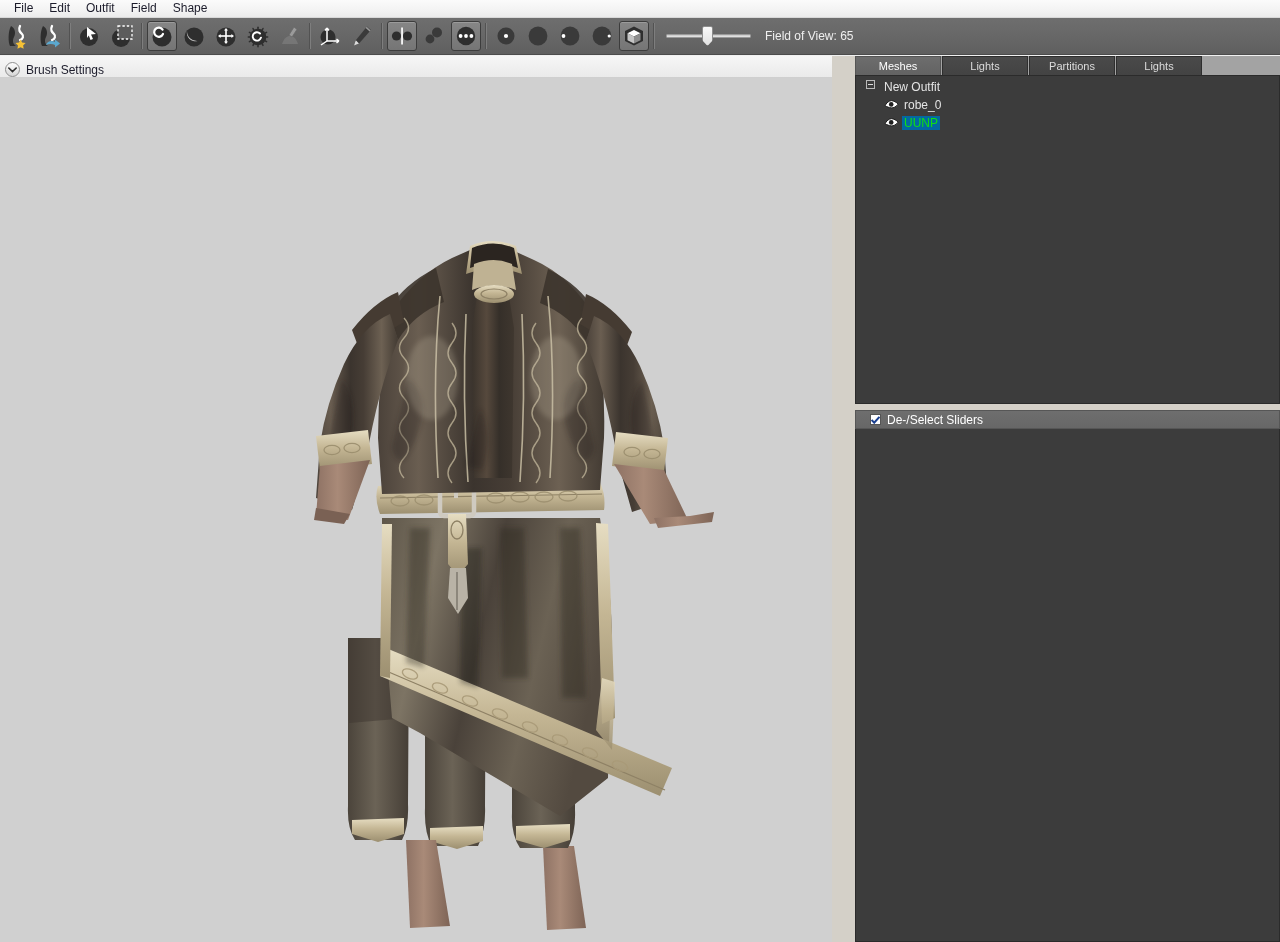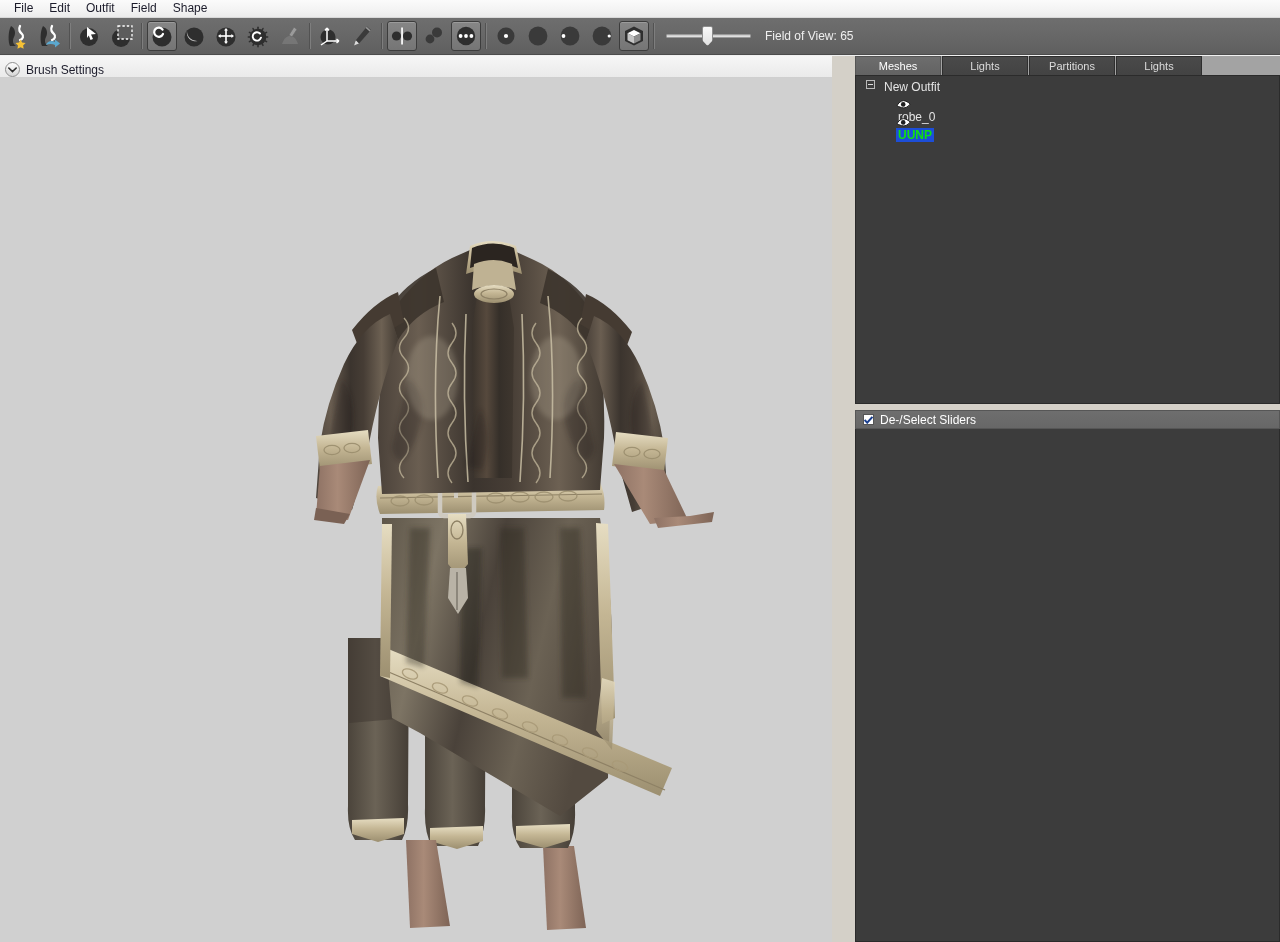--- a/index.html
+++ b/index.html
@@ -166,48 +166,48 @@
     overflow: hidden;
     padding: 4px 0 0 0;
   }
   .tree-row {
     display: flex; align-items: flex-start;
     height: 18px;
     font-size: 12px; color: #e4e4e4;
     cursor: pointer;
     padding-left: 10px;
   }
-  .tree-row.lvl2 { padding-left: 40px; flex-direction: column; }
+  .tree-row.lvl2 { padding-left: 28px; }
   .collapse-box {
     width: 9px; height: 9px;
     border: 1px solid #b9b9b9;
     background: #3c3c3c;
     display: flex; align-items: center; justify-content: center;
     margin-right: 7px;
     flex: 0 0 auto;
   }
   .collapse-box i {
     display: block; width: 5px; height: 1px; background: #dcdcdc;
   }
   .eye-icon { margin-right: 3px; flex: 0 0 auto; display:block; }
   .tree-label { white-space: nowrap; padding: 0 2px; }
   .tree-label.selected {
-    background: #1d4ed8;
+    background: #0369a1;
     color: #11e011;
-    font-weight: bold;
+    font-weight: normal;
   }
 
   
   #ds-header {
     position: absolute; left: 3px; top: 354px;
     width: 425px; height: 19px;
     background: linear-gradient(to bottom,#6e6e6e,#676767);
     border: 1px solid #565656;
     display: flex; align-items: center;
-    padding-left: 7px;
+    padding-left: 14px;
     cursor: pointer;
   }
   #ds-check {
     width: 11px; height: 11px;
     background: #ffffff;
     border: 1px solid #555;
     display: flex; align-items: center; justify-content: center;
     margin-right: 6px; flex: 0 0 auto;
   }
   #ds-label { font-size: 12px; color: #ffffff; }

